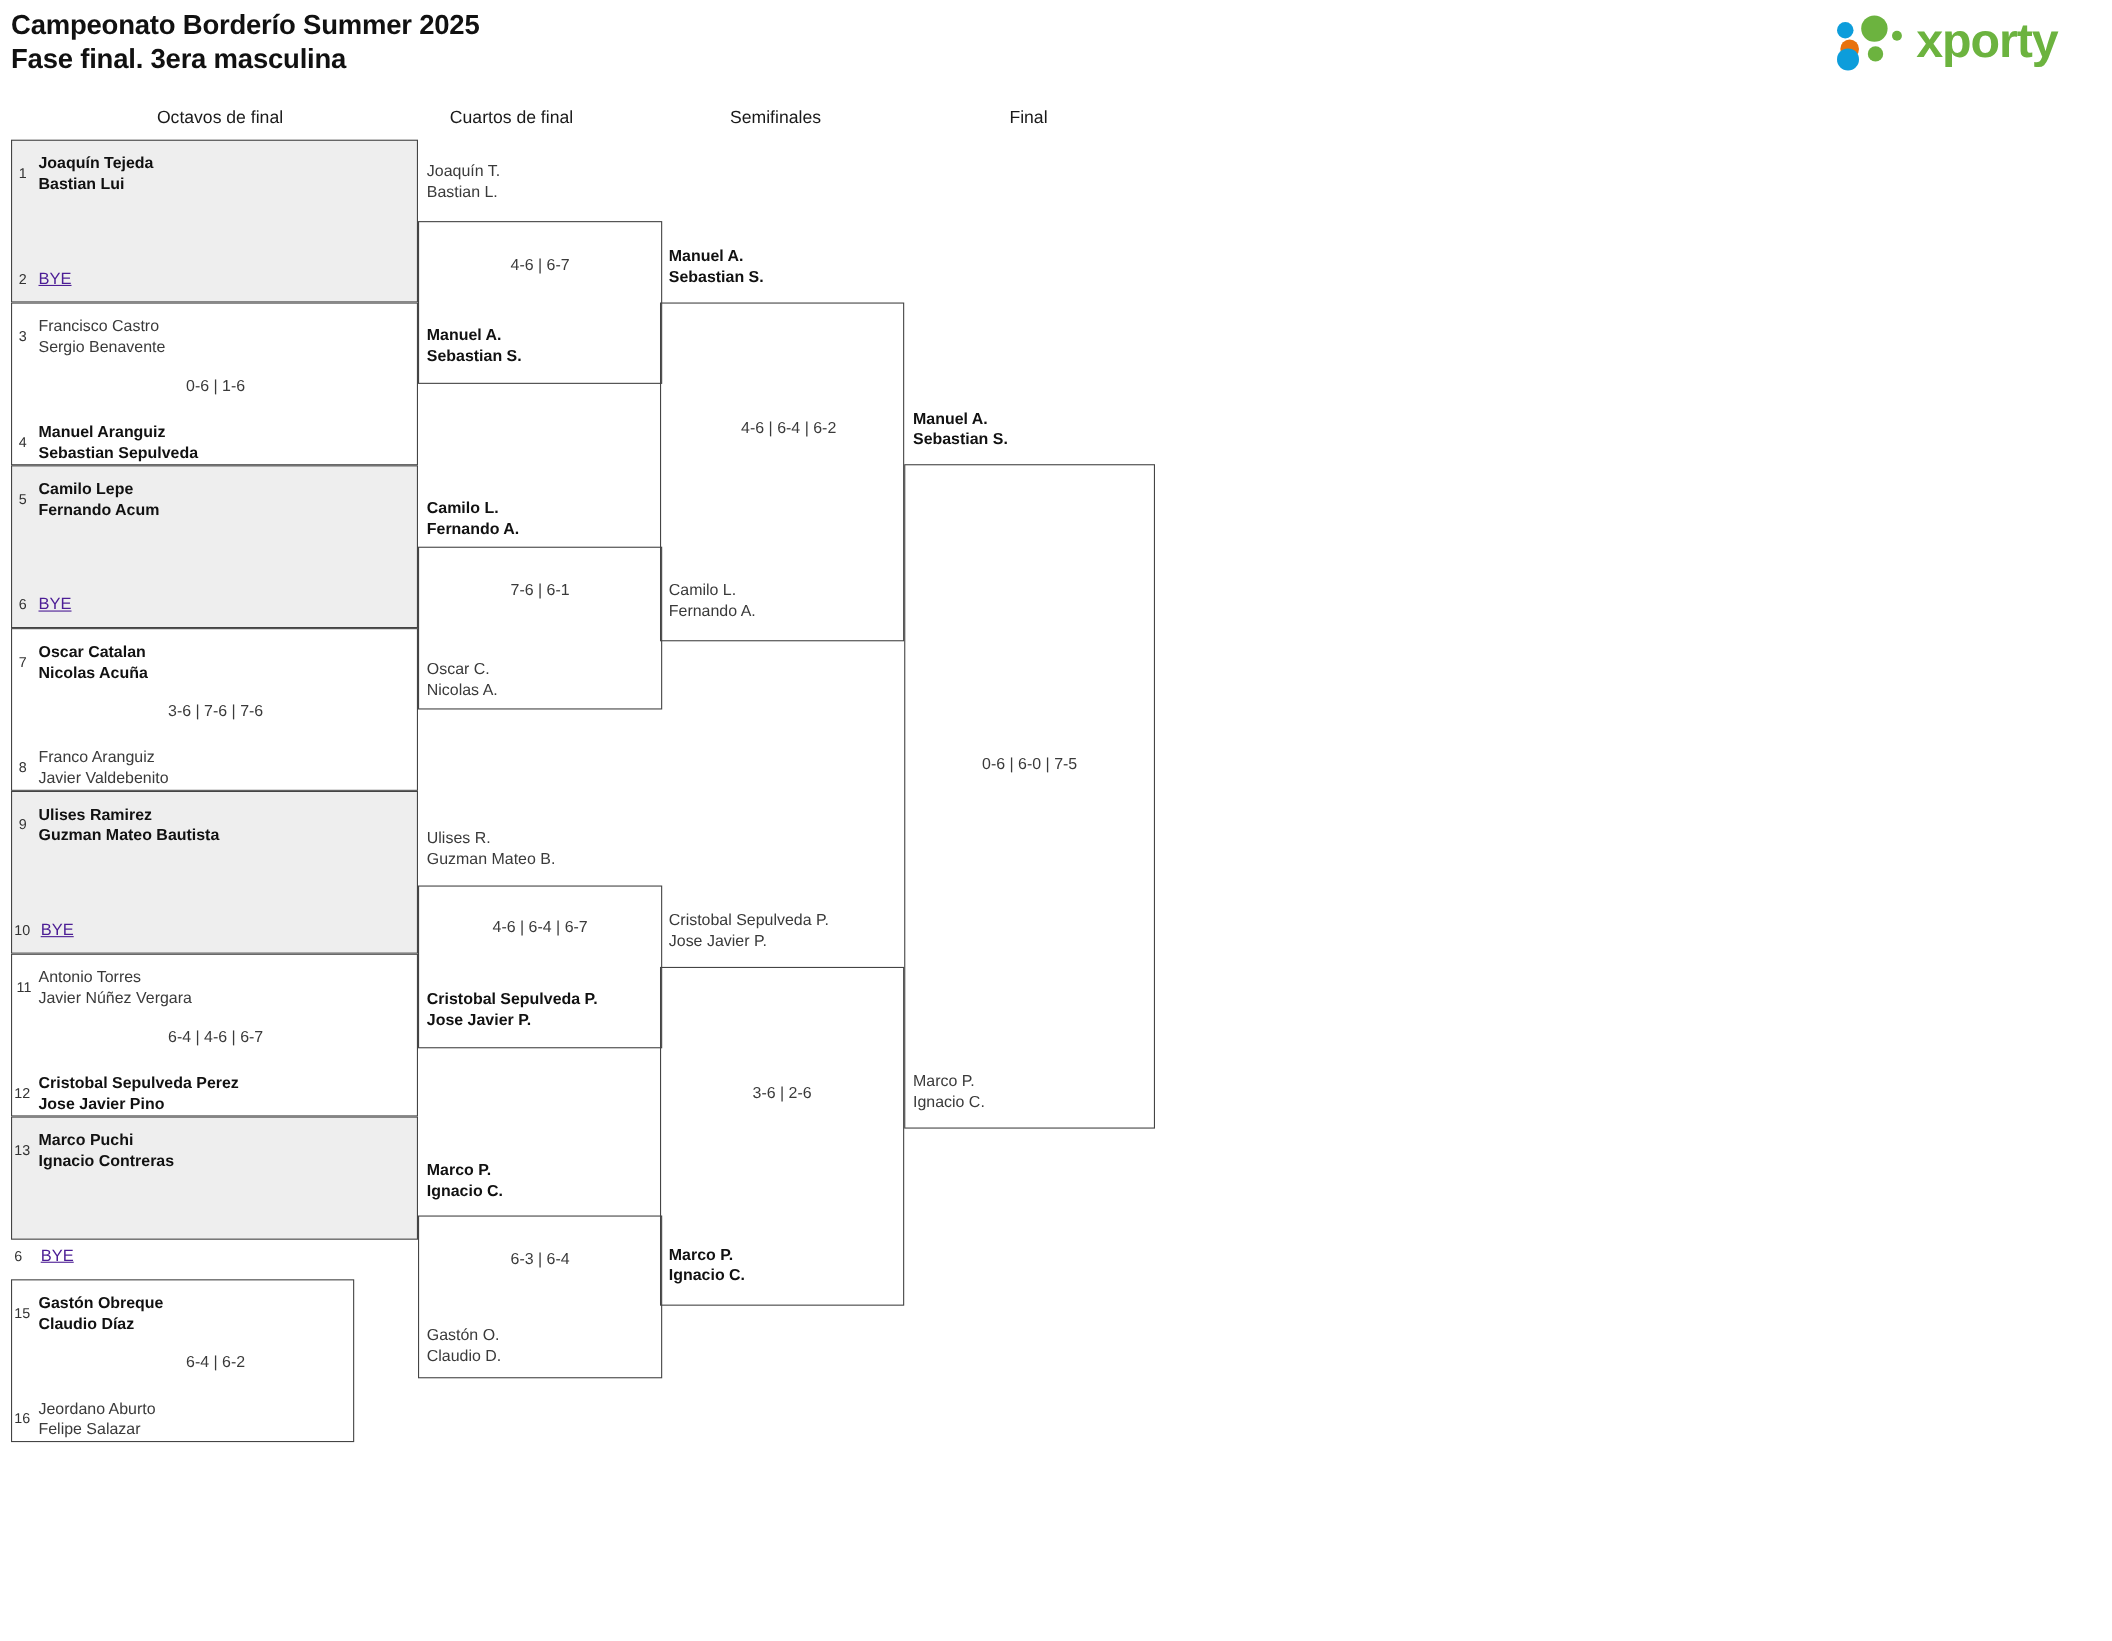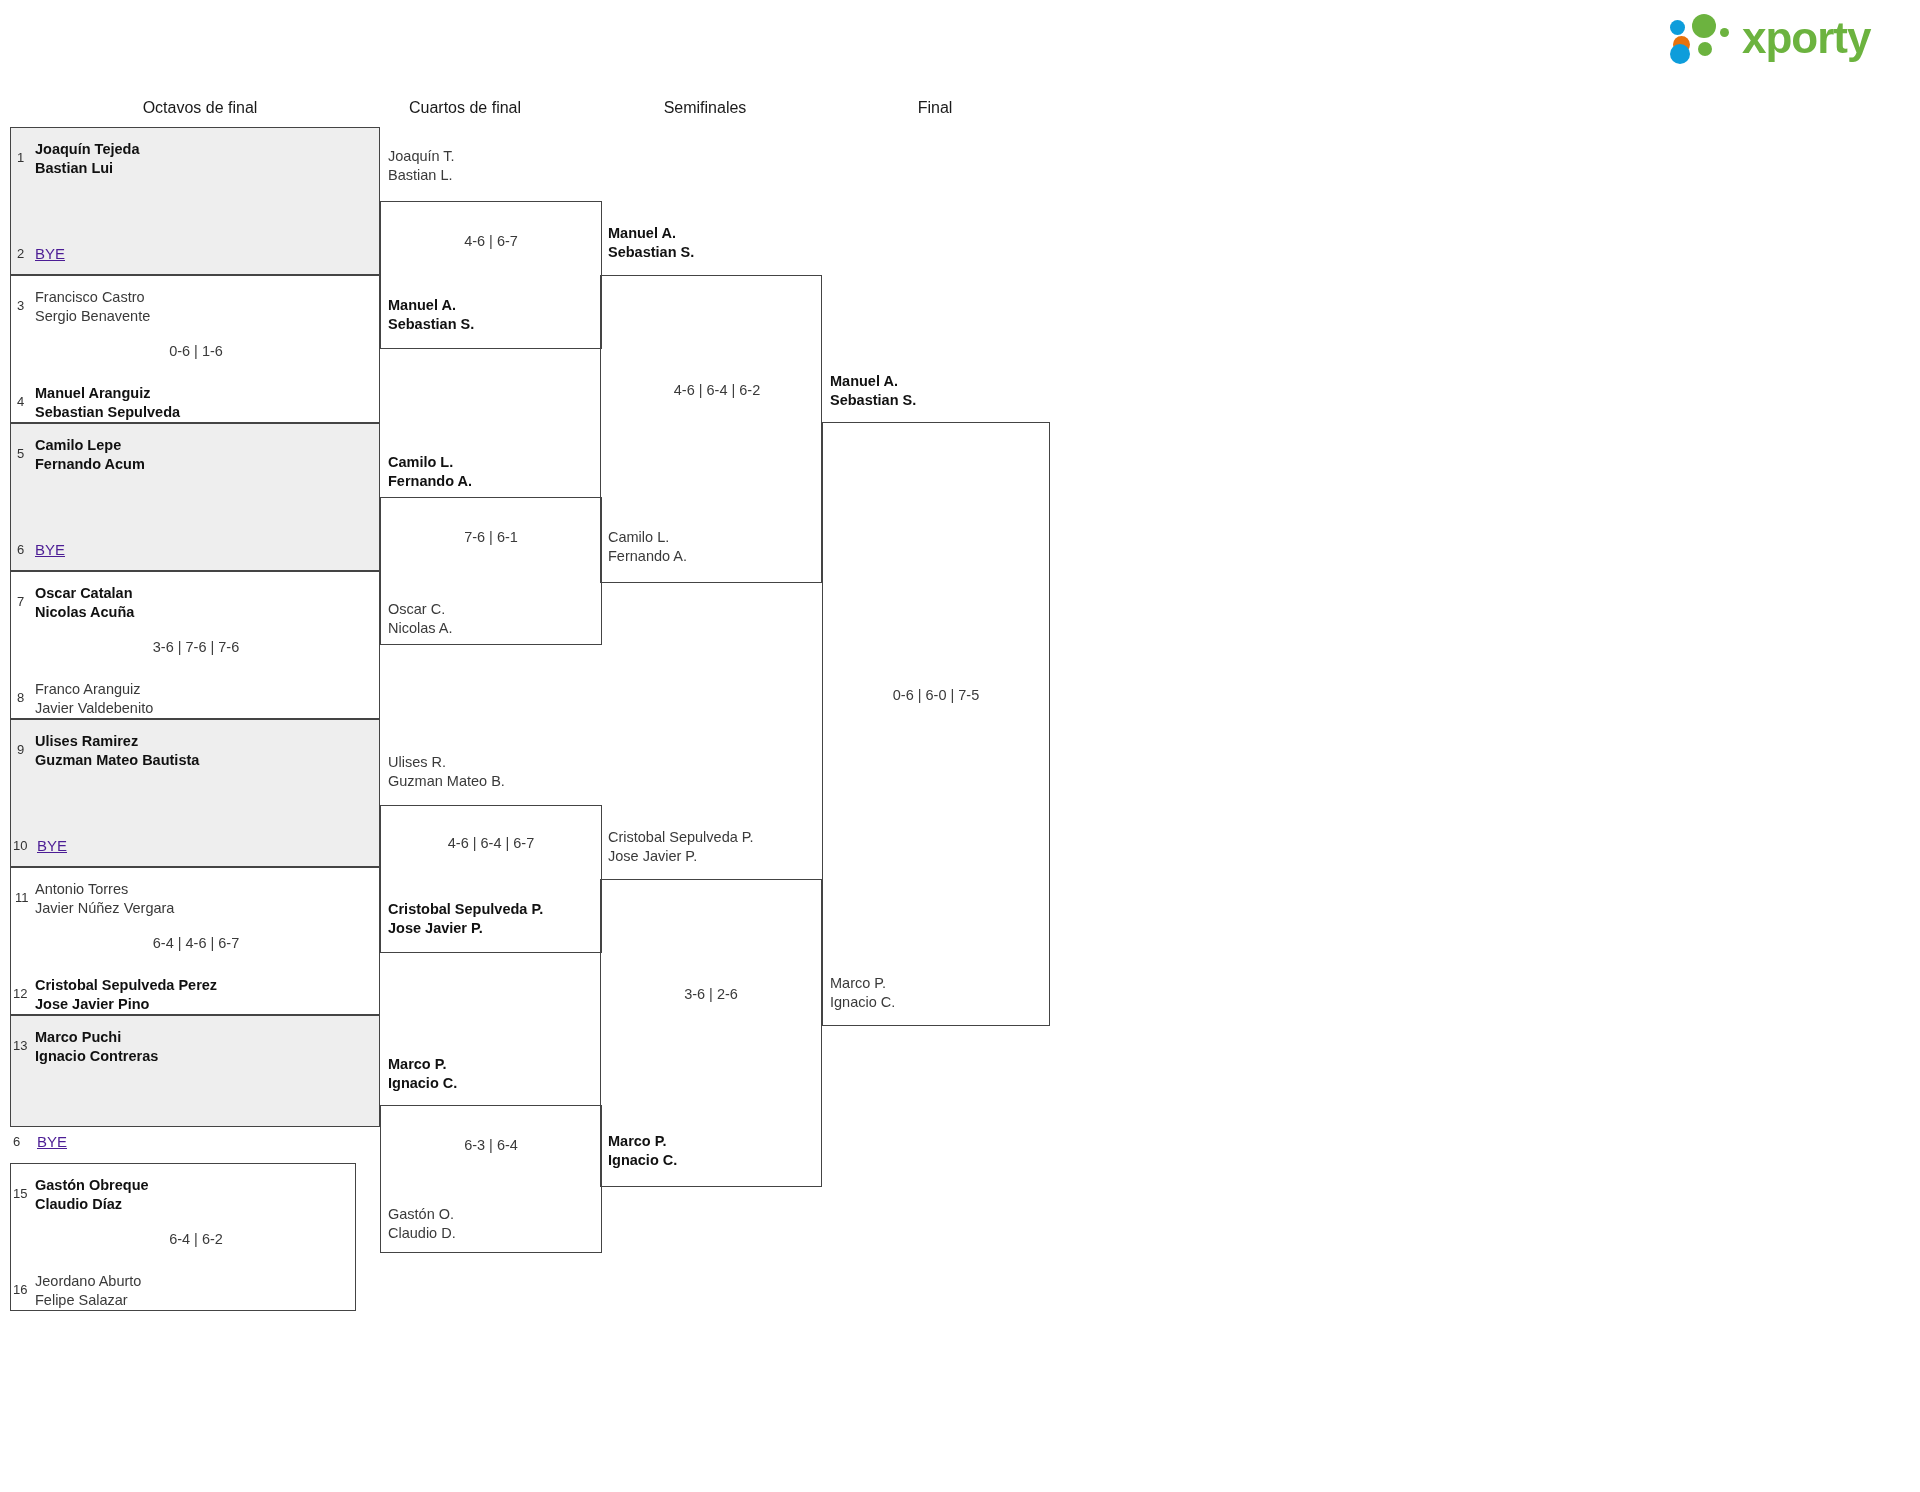--- a/index.html
+++ b/index.html
@@ -93,20 +93,24 @@
     position: absolute;
     border: 1px solid #444444;
     background: transparent;
   }
 </style>
 </head>
 <body>
 
 <div id="page">
 
+  <div class="title-block">
+    <div class="title-line">Campeonato Borderío Summer 2025</div>
+    <div class="title-line">Fase final. 3era masculina</div>
+  </div>
 
   <div class="logo">
     <div class="logo-dots">
       <span class="dot" style="left:0px;  top:6px;  width:15px; height:15px; background:#0d9ddb;"></span>
       <span class="dot" style="left:22px; top:0px;  width:24px; height:24px; background:#6cb33f;"></span>
       <span class="dot" style="left:3px;  top:22px; width:17px; height:17px; background:#e8720c;"></span>
       <span class="dot" style="left:0px;  top:30px; width:20px; height:20px; background:#0d9ddb;"></span>
       <span class="dot" style="left:28px; top:28px; width:14px; height:14px; background:#6cb33f;"></span>
       <span class="dot" style="left:50px; top:14px; width:9px;  height:9px;  background:#6cb33f;"></span>
     </div>
@@ -183,21 +187,21 @@
 
   <div class="cell shaded" style="left:10px; top:1015px; width:370px; height:112px;">
     <span class="seed" style="left:2px;  top:22px;">13</span>
     <span class="names win" style="left:24px; top:12px;">
       <span>Marco Puchi</span><span class="n2">Ignacio Contreras</span>
     </span>
     <span class="seed" style="left:2px;  top:118px;">6</span>
     <span class="bye" style="left:26px; top:116px;">BYE</span>
   </div>
 
-  <div class="cell" style="left:10px; top:1163px; width:346px; height:148px;">
+  <div class="cell" style="left:10px; top:1163px; width:312px; height:148px;">
     <span class="seed" style="left:2px;  top:22px;">15</span>
     <span class="names win" style="left:24px; top:12px;">
       <span>Gastón Obreque</span><span class="n2">Claudio Díaz</span>
     </span>
     <span class="score" style="left:0px; top:66px; width:370px;">6-4 | 6-2</span>
     <span class="seed" style="left:2px;  top:118px;">16</span>
     <span class="names" style="left:24px; top:108px;">
       <span>Jeordano Aburto</span><span class="n2">Felipe Salazar</span>
     </span>
   </div>

